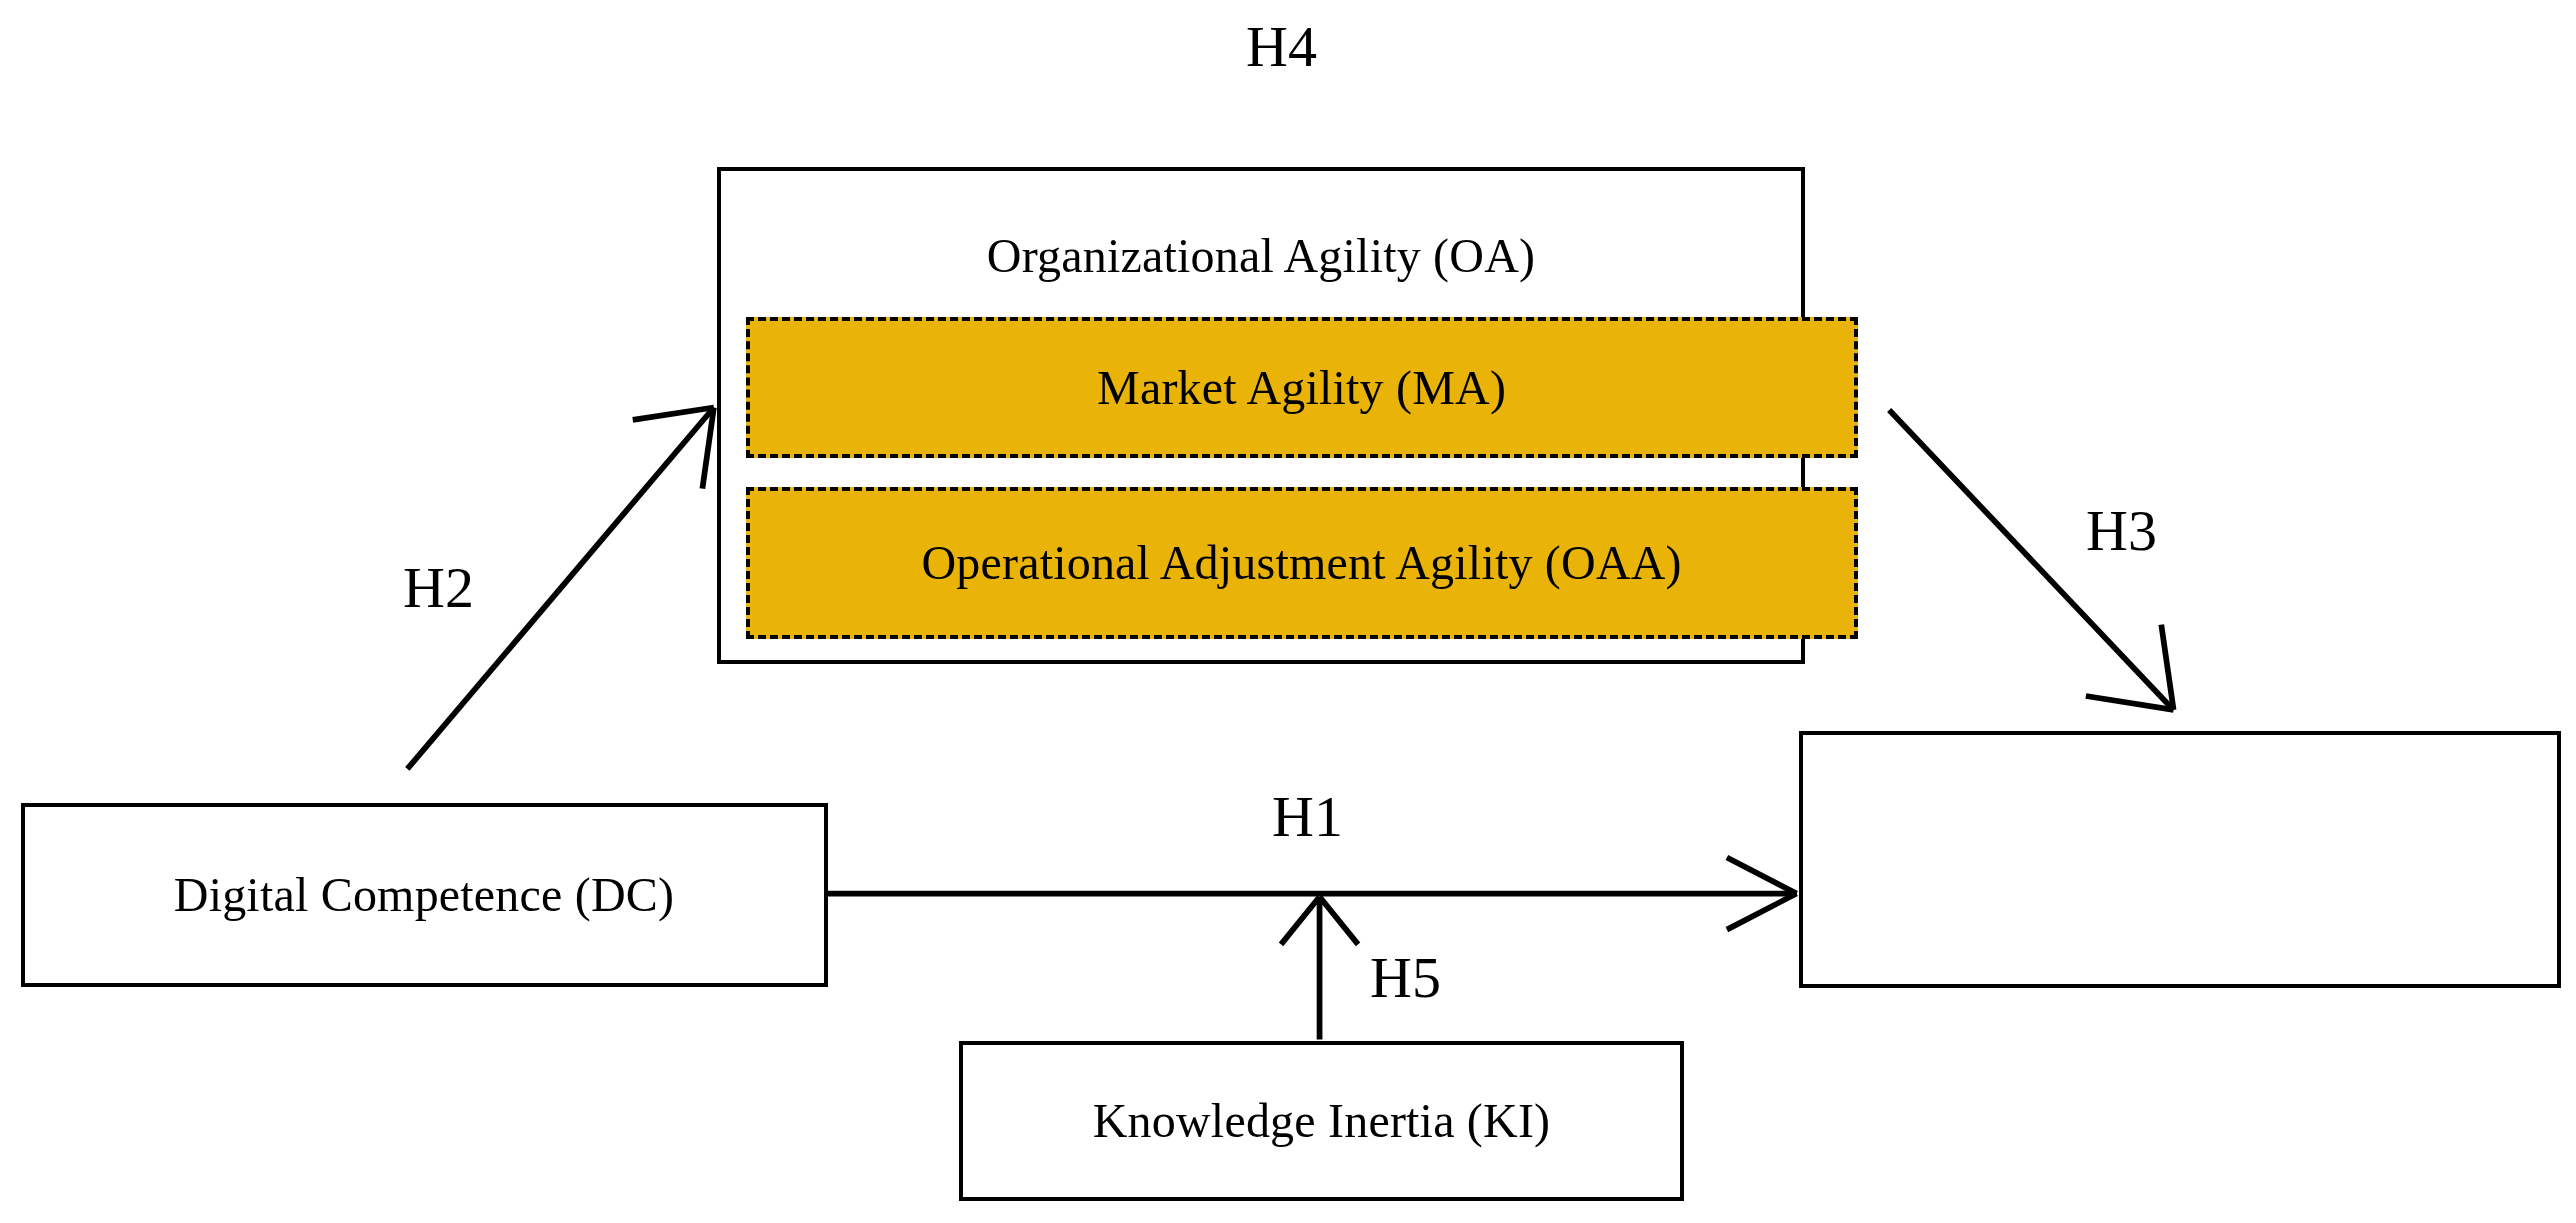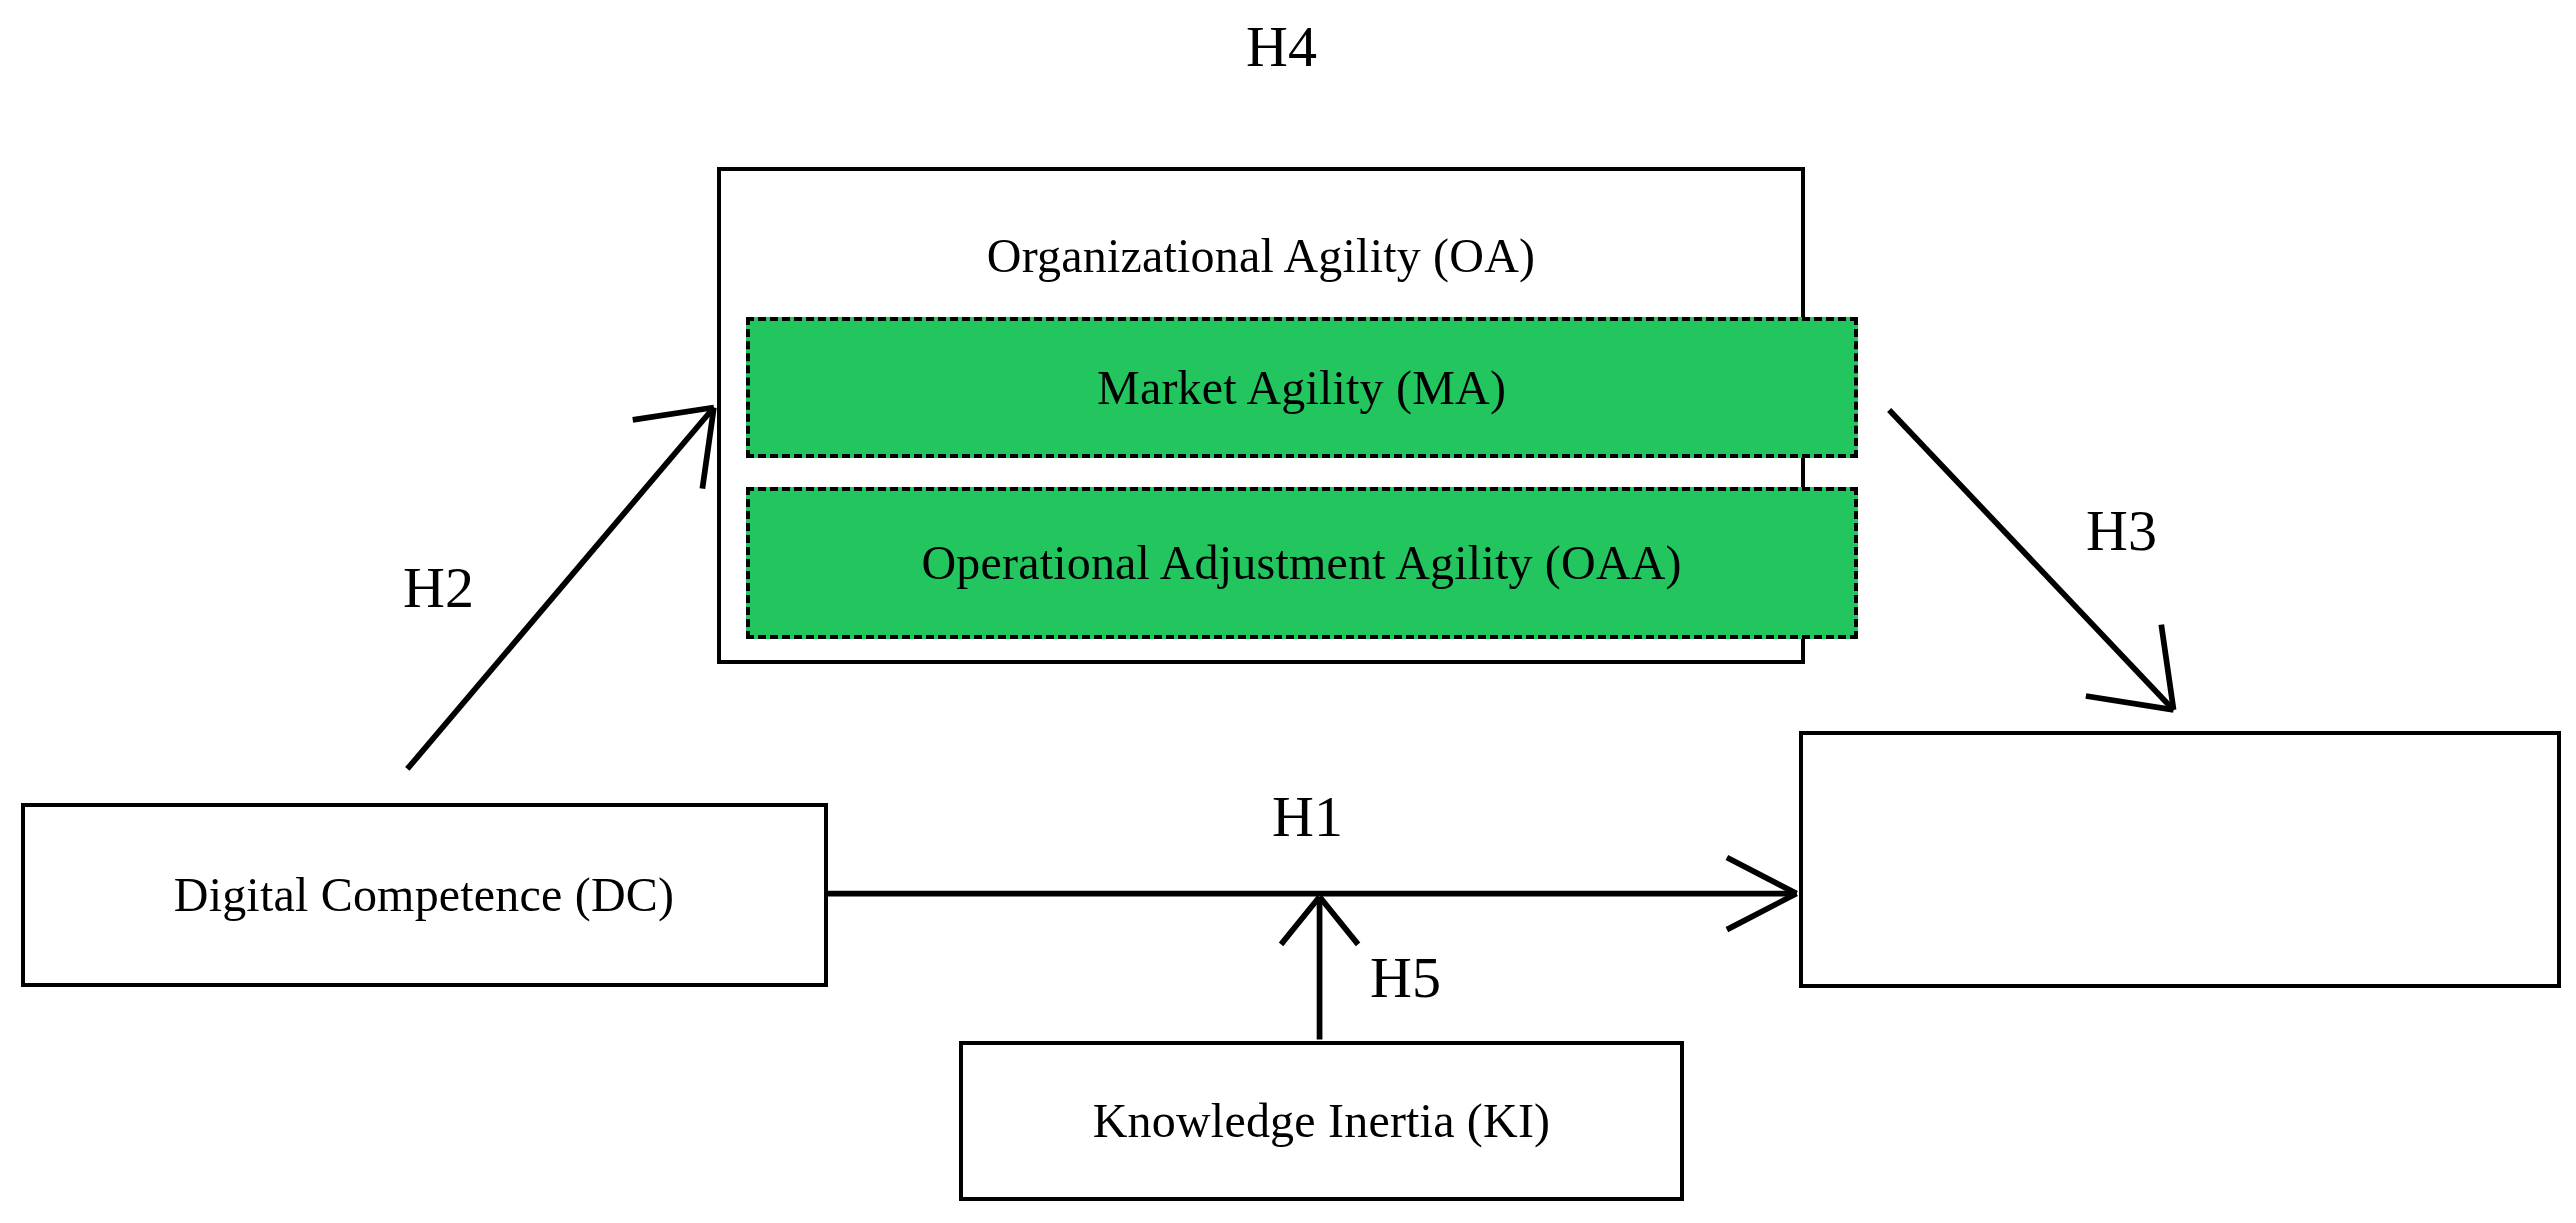--- a/index.html
+++ b/index.html
@@ -74,21 +74,21 @@
   #oaa-box {
     left: 24.6px;
     top: 316px;
     width: 1112px;
     height: 152px;
   }
   .sub-box {
     position: absolute;
     box-sizing: border-box;
     border: 4.1px dashed #000000;
-    background: #22c55e;
+    background: #eab308;
     display: flex;
     align-items: center;
     justify-content: center;
   }
 
   
   #dc-box  { left: 20.5px;   top: 803px;  width: 807px; height: 184px; }
   #gip-box { left: 1799px; top: 731px;  width: 762px; height: 257px; }
   #ki-box  { left: 959px; top: 1041px; width: 725px; height: 160px; align-items: center; }
 

